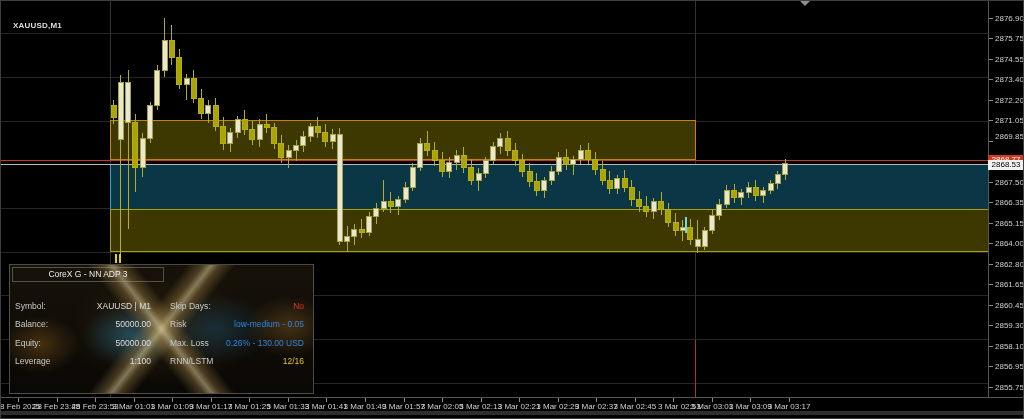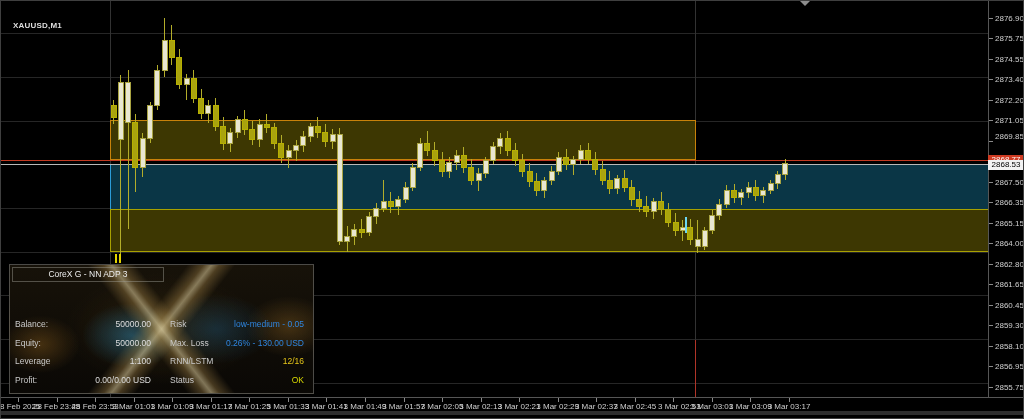--- a/index.html
+++ b/index.html
@@ -360,41 +360,41 @@
 <div id="ea-pause" title="">
     <i></i>
     <i></i>
   </div>
 
 <div id="panel">
   <div id="panel-title-box">
     <div id="panel-title">CoreX G - NN ADP 3</div>
   </div>
   <div id="panel-rows">
+      <div class="prow" style="top: 34.5px;">
+        <span class="c1">Symbol:</span>
+        <span class="c2" style="color: rgb(221, 221, 221);">XAUUSD | M1</span>
+        <span class="c3">Skip Days:</span>
+        <span class="c4" style="color: rgb(224, 52, 39);">No</span>
+      </div>
       <div class="prow" style="top: 53px;">
         <span class="c1">Balance:</span>
         <span class="c2" style="color: rgb(221, 221, 221);">50000.00</span>
         <span class="c3">Risk</span>
         <span class="c4" style="color: rgb(47, 134, 224);">low-medium - 0.05</span>
       </div>
       <div class="prow" style="top: 71.5px;">
         <span class="c1">Equity:</span>
         <span class="c2" style="color: rgb(221, 221, 221);">50000.00</span>
         <span class="c3">Max. Loss</span>
         <span class="c4" style="color: rgb(47, 134, 224);">0.26% - 130.00 USD</span>
       </div>
       <div class="prow" style="top: 90px;">
         <span class="c1">Leverage</span>
         <span class="c2" style="color: rgb(221, 221, 221);">1:100</span>
         <span class="c3">RNN/LSTM</span>
         <span class="c4" style="color: rgb(230, 198, 25);">12/16</span>
       </div>
-      <div class="prow" style="top: 108.5px;">
-        <span class="c1">Profit:</span>
-        <span class="c2" style="color: rgb(221, 221, 221);">0.00/0.00 USD</span>
-        <span class="c3">Status</span>
-        <span class="c4" style="color: rgb(216, 216, 0);">OK</span>
-      </div>
     </div>
 </div>
 
 <div id="bottom-strip"></div>
 <div id="win-border"></div>
 
 </body></html>

